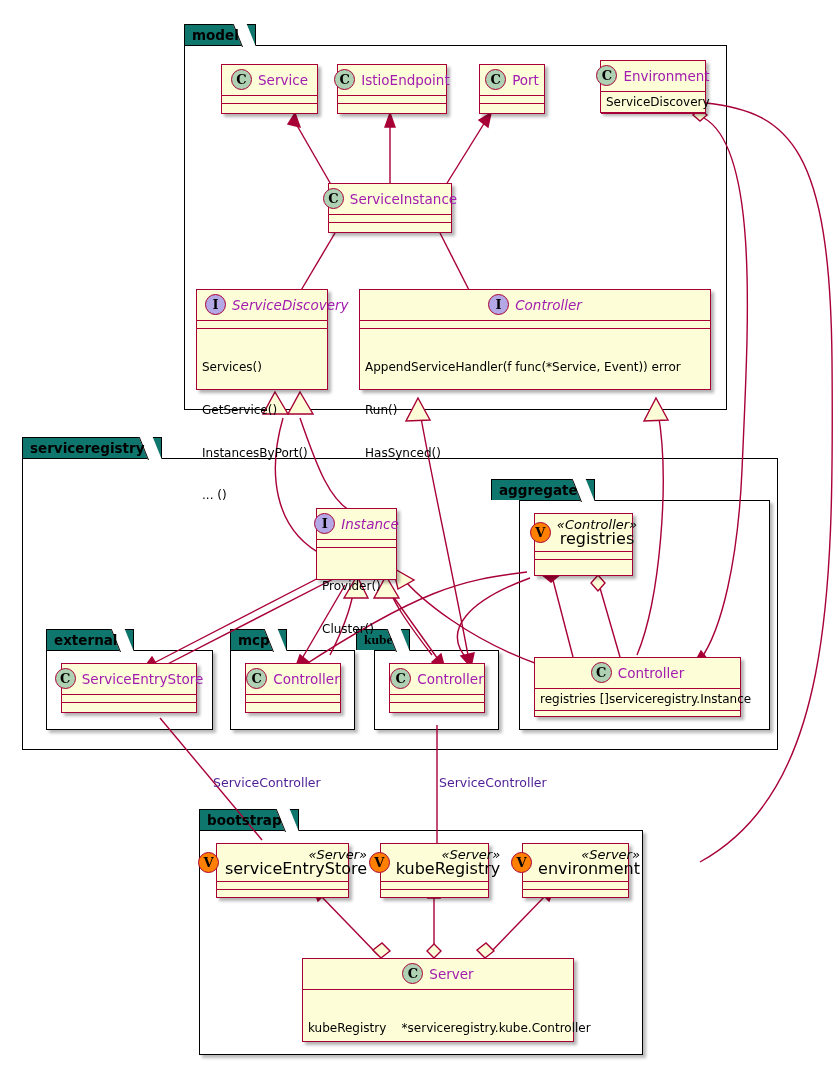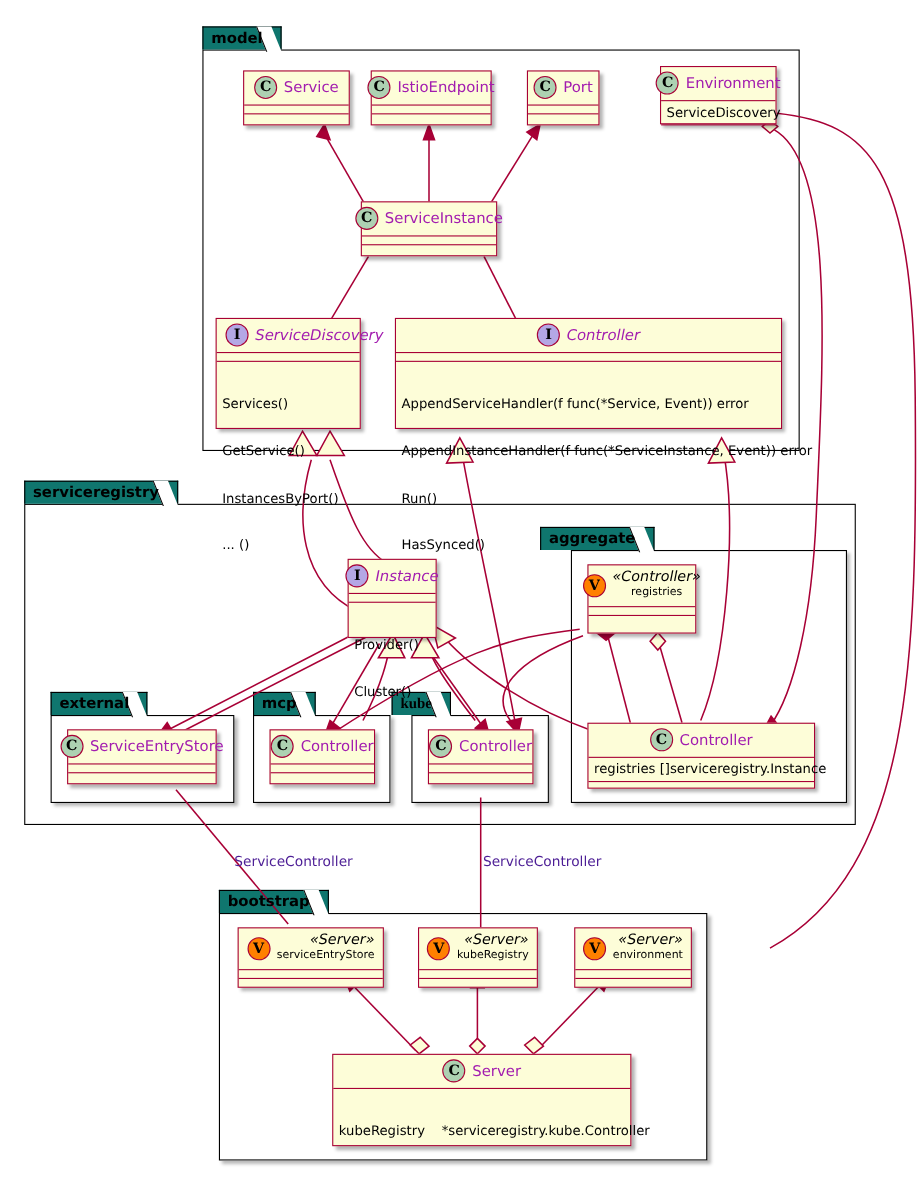--- a/index.html
+++ b/index.html
@@ -22,21 +22,21 @@
        box-shadow:3px 3px 3px rgba(0,0,0,.30);}
   .cls .hdr{display:flex;align-items:center;justify-content:center;gap:6px;
             padding:4px 8px 5px 8px;white-space:nowrap;}
   .cls .hdr.left{justify-content:flex-start;}
   .cls .sep{height:0;border-top:1.5px solid #A80036;}
   .cls .compart{padding:3px 5px 4px 5px;font-size:12px;line-height:14.2px;color:#000;white-space:pre;}
   .cls .compart.empty{height:7px;padding:0;}
   .cls .nm{font-size:13.5px;color:#a21caf;}
   .cls .nm.ital{font-style:italic;}
   .stereo{display:block;font-style:italic;font-size:13px;text-align:right;line-height:13px;}
-  .stereo-name{display:block;font-size:10px;text-align:center;line-height:15px;}
+  .stereo-name{display:block;font-size:16px;text-align:center;line-height:15px;}
 
   
   .badge{flex:0 0 auto;width:19px;height:19px;border-radius:50%;display:flex;
          align-items:center;justify-content:center;font-weight:bold;font-size:13px;
          font-family:"DejaVu Serif","Liberation Serif",serif;}
   .badge.c{background:#ADD1B2;border:1.5px solid #A80036;color:#000;}
   .badge.i{background:#B4A7E5;border:1.5px solid #A80036;color:#000;}
   .badge.v{background:#FF8000;border:1.5px solid #A80036;color:#000;}
 
   
@@ -241,21 +241,20 @@
   <div class="cls" style="left:359px;top:289px;width:352px;height:101px;">
     <div class="hdr">
       <span class="badge i">I</span>
       <span class="nm ital">Controller</span>
     </div>
     <div class="sep"></div>
     <div class="compart empty"></div>
     <div class="sep"></div>
     <div class="compart">
       <div>AppendServiceHandler(f func(*Service, Event)) error</div>
-      <div>AppendInstanceHandler(f func(*ServiceInstance, Event)) error</div>
       <div>Run()</div>
       <div>HasSynced()</div>
     </div>
   </div>
 
   <div class="cls" style="left:316px;top:508px;width:81px;height:72px;">
     <div class="hdr">
       <span class="badge i">I</span>
       <span class="nm ital">Instance</span>
     </div>

